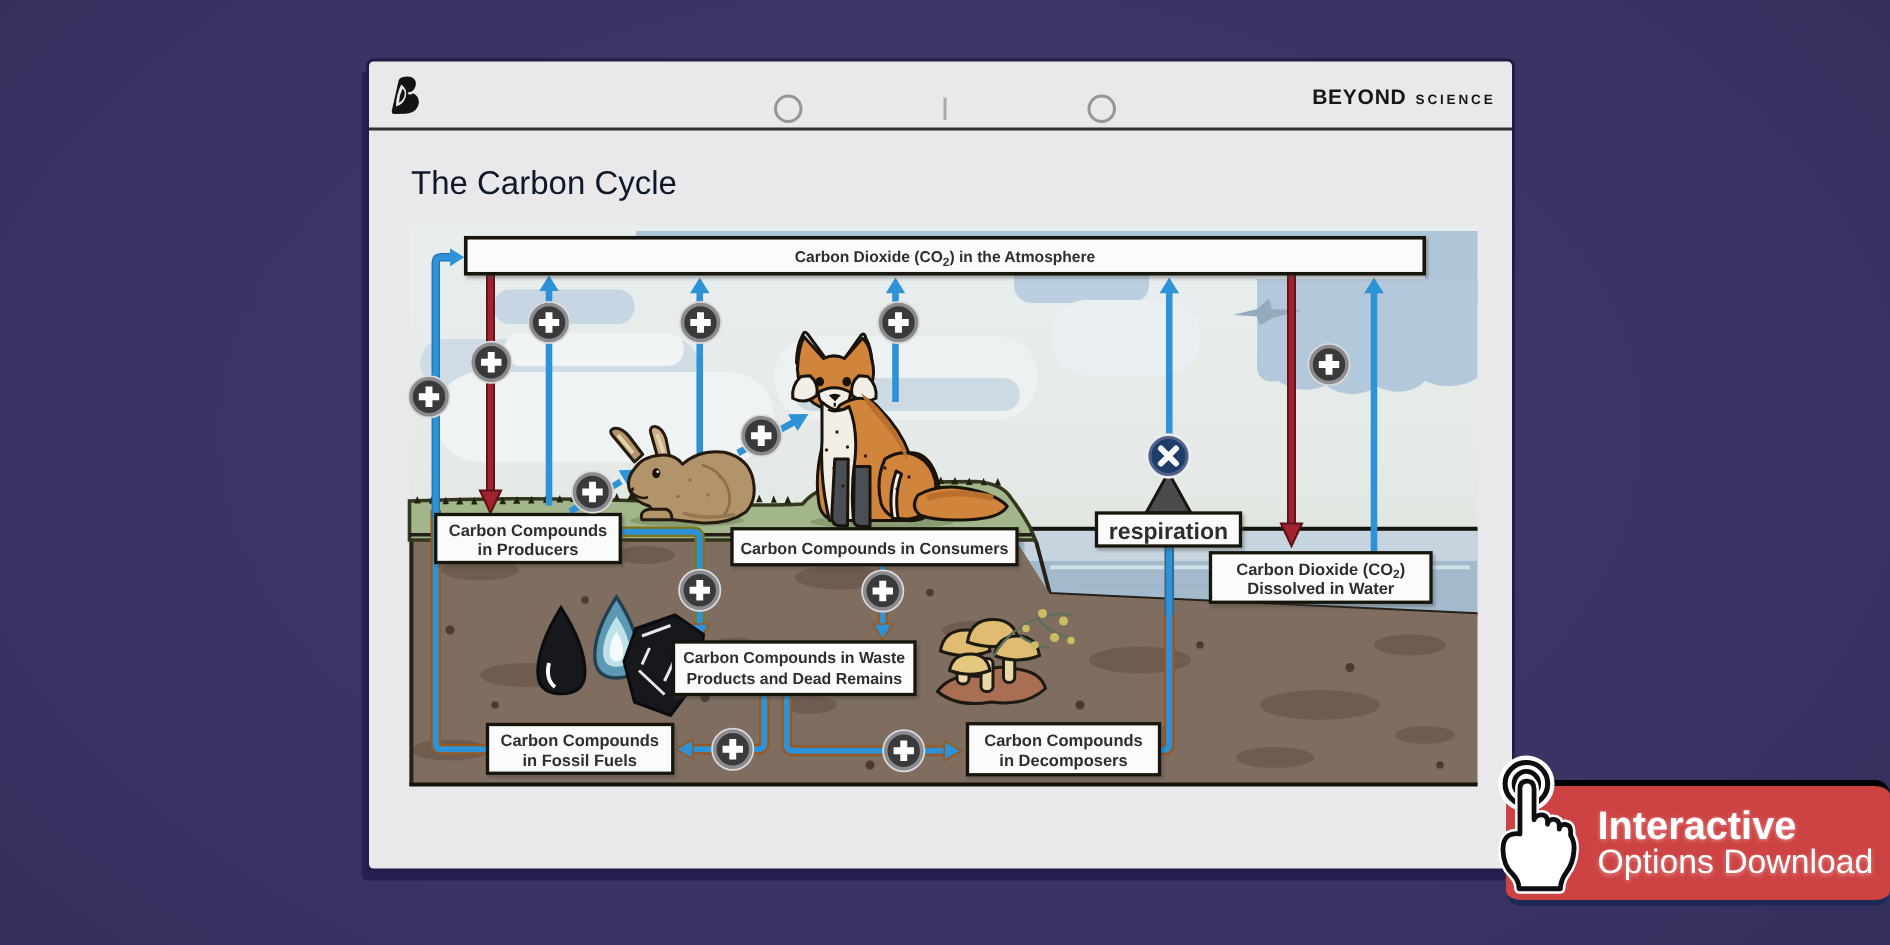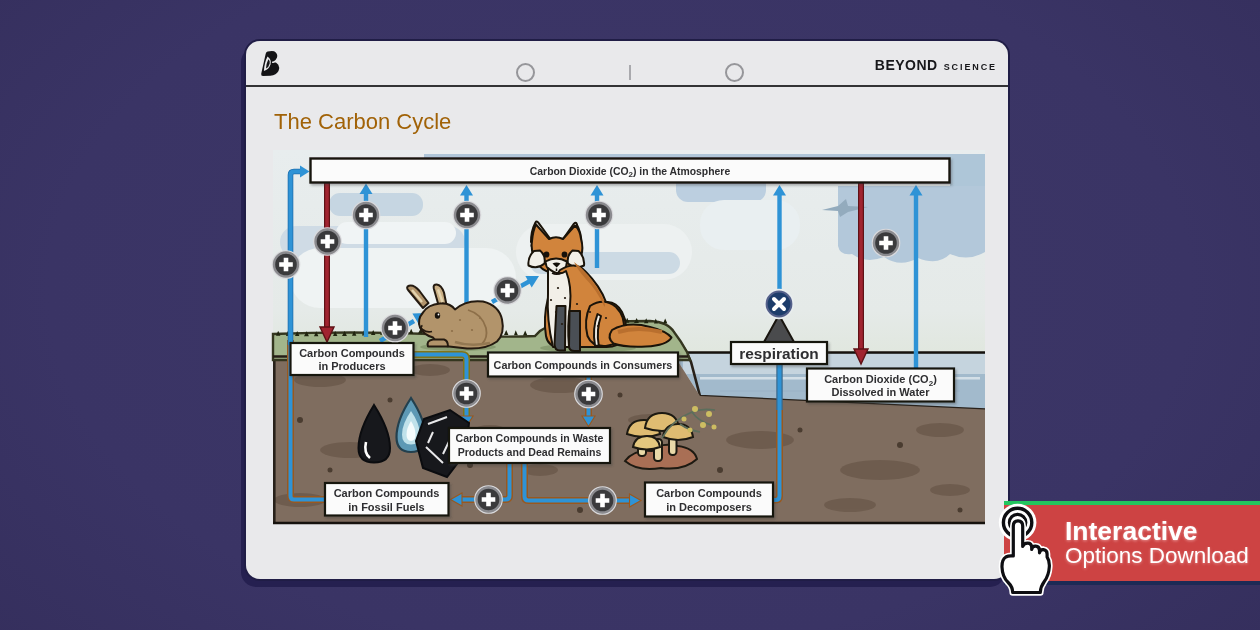--- a/index.html
+++ b/index.html
@@ -1,37 +1,37 @@
 <!DOCTYPE html>
 <html><head>
 <meta charset="utf-8">
 <style>
   html,body{margin:0;padding:0;}
   body{width:1260px;height:630px;overflow:hidden;position:relative;
        font-family:"Liberation Sans",sans-serif;
        background:radial-gradient(ellipse 950px 600px at 620px 290px,#3d3767 0%,#3a3465 60%,#332d5a 100%);}
   .page{position:absolute;left:246px;top:41px;width:762px;height:538px;
-        background:#e9e9eb;border-radius:14px;
+        background:#e9e9eb;border-radius:3px;
         box-shadow:0 0 0 2px #201d46,-4px 7px 0 1px #252050;}
   .hr{position:absolute;left:0;top:44px;width:762px;height:2px;background:#333335;}
   .circ{position:absolute;width:15px;height:15px;border:2.2px solid #96969a;border-radius:50%;}
   .tick{position:absolute;left:383px;top:24px;width:2px;height:15px;background:#a9a9ad;}
   .brand{position:absolute;top:15px;right:11px;white-space:nowrap;}
   .brand b{font-size:14px;font-weight:bold;color:#17171a;letter-spacing:.5px;}
   .brand span{font-size:9px;font-weight:bold;color:#17171a;letter-spacing:1.9px;margin-left:6px;}
-  .title{position:absolute;left:28px;top:68px;font-size:22px;color:#a16207;}
+  .title{position:absolute;left:28px;top:68px;font-size:22px;color:#0f172a;}
   .pdfbar{position:absolute;left:27px;top:502px;width:280px;height:21px;
           background:#f1f1f2;border:1px solid #b6b6b9;font-size:10px;line-height:21px;
           color:#5a5a5d;white-space:nowrap;}
   .pdfbar .in{margin-left:9px;}
   .pdfbar b{color:#3b3b3e;}
   .pdfbar a{color:#2b6cb0;font-weight:bold;text-decoration:underline;}
-  .badge{position:absolute;left:1004px;top:501px;width:256px;height:84px;
-         background:#cd4343;border-top:4px solid #22c55e;border-bottom:4px solid #1d2a55;
-         box-sizing:border-box;}
+  .badge{position:absolute;left:1004px;top:520px;width:256px;height:84px;
+         background:#cd4343;border-top:4px solid #000000;border-bottom:4px solid #1d2a55;
+         box-sizing:border-box;border-radius:10px;}
   .badge .t1{position:absolute;left:61px;top:11px;font-size:26.5px;font-weight:bold;color:#fff;
              text-shadow:0 1px 3px rgba(255,210,210,.55);}
   .badge .t2{position:absolute;left:61px;top:38px;font-size:22.5px;color:#fff;
              text-shadow:0 1px 3px rgba(255,210,210,.5);}
   .hand{position:absolute;left:988px;top:496px;}
 </style>
 </head>
 <body>
 <div class="page">
   <svg style="position:absolute;left:14px;top:9px" width="22" height="28" viewBox="0 0 22 28">

